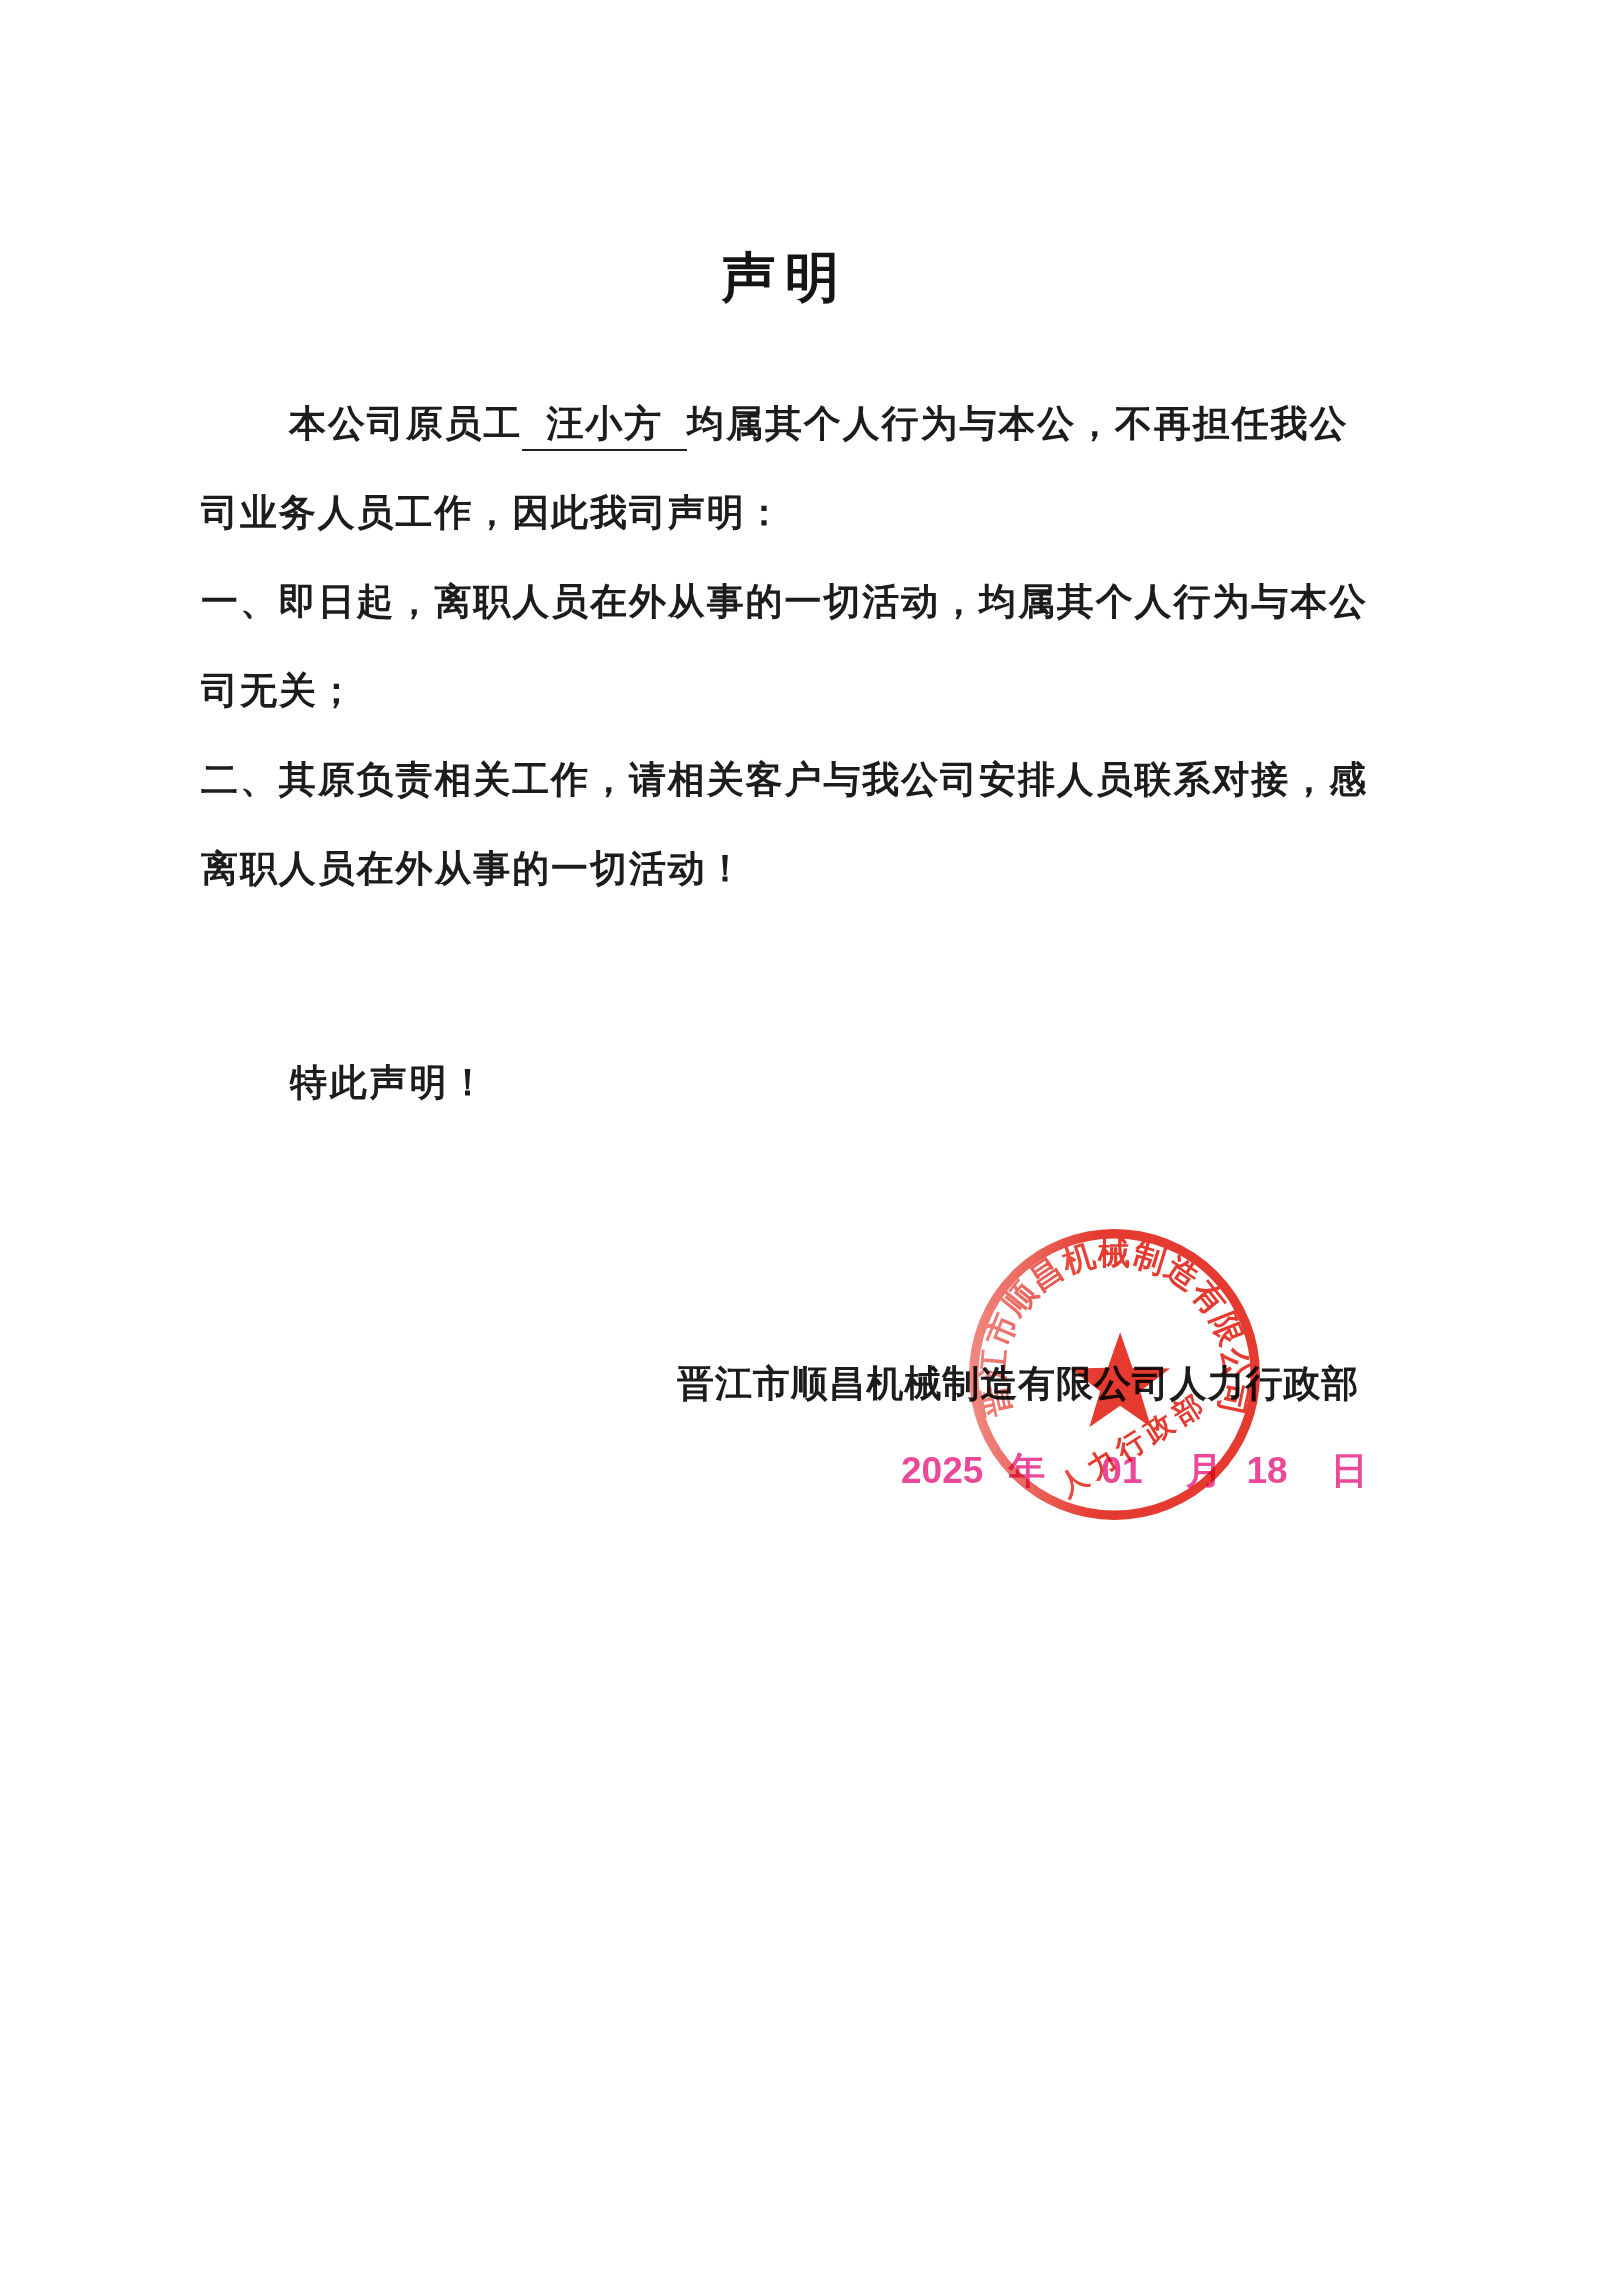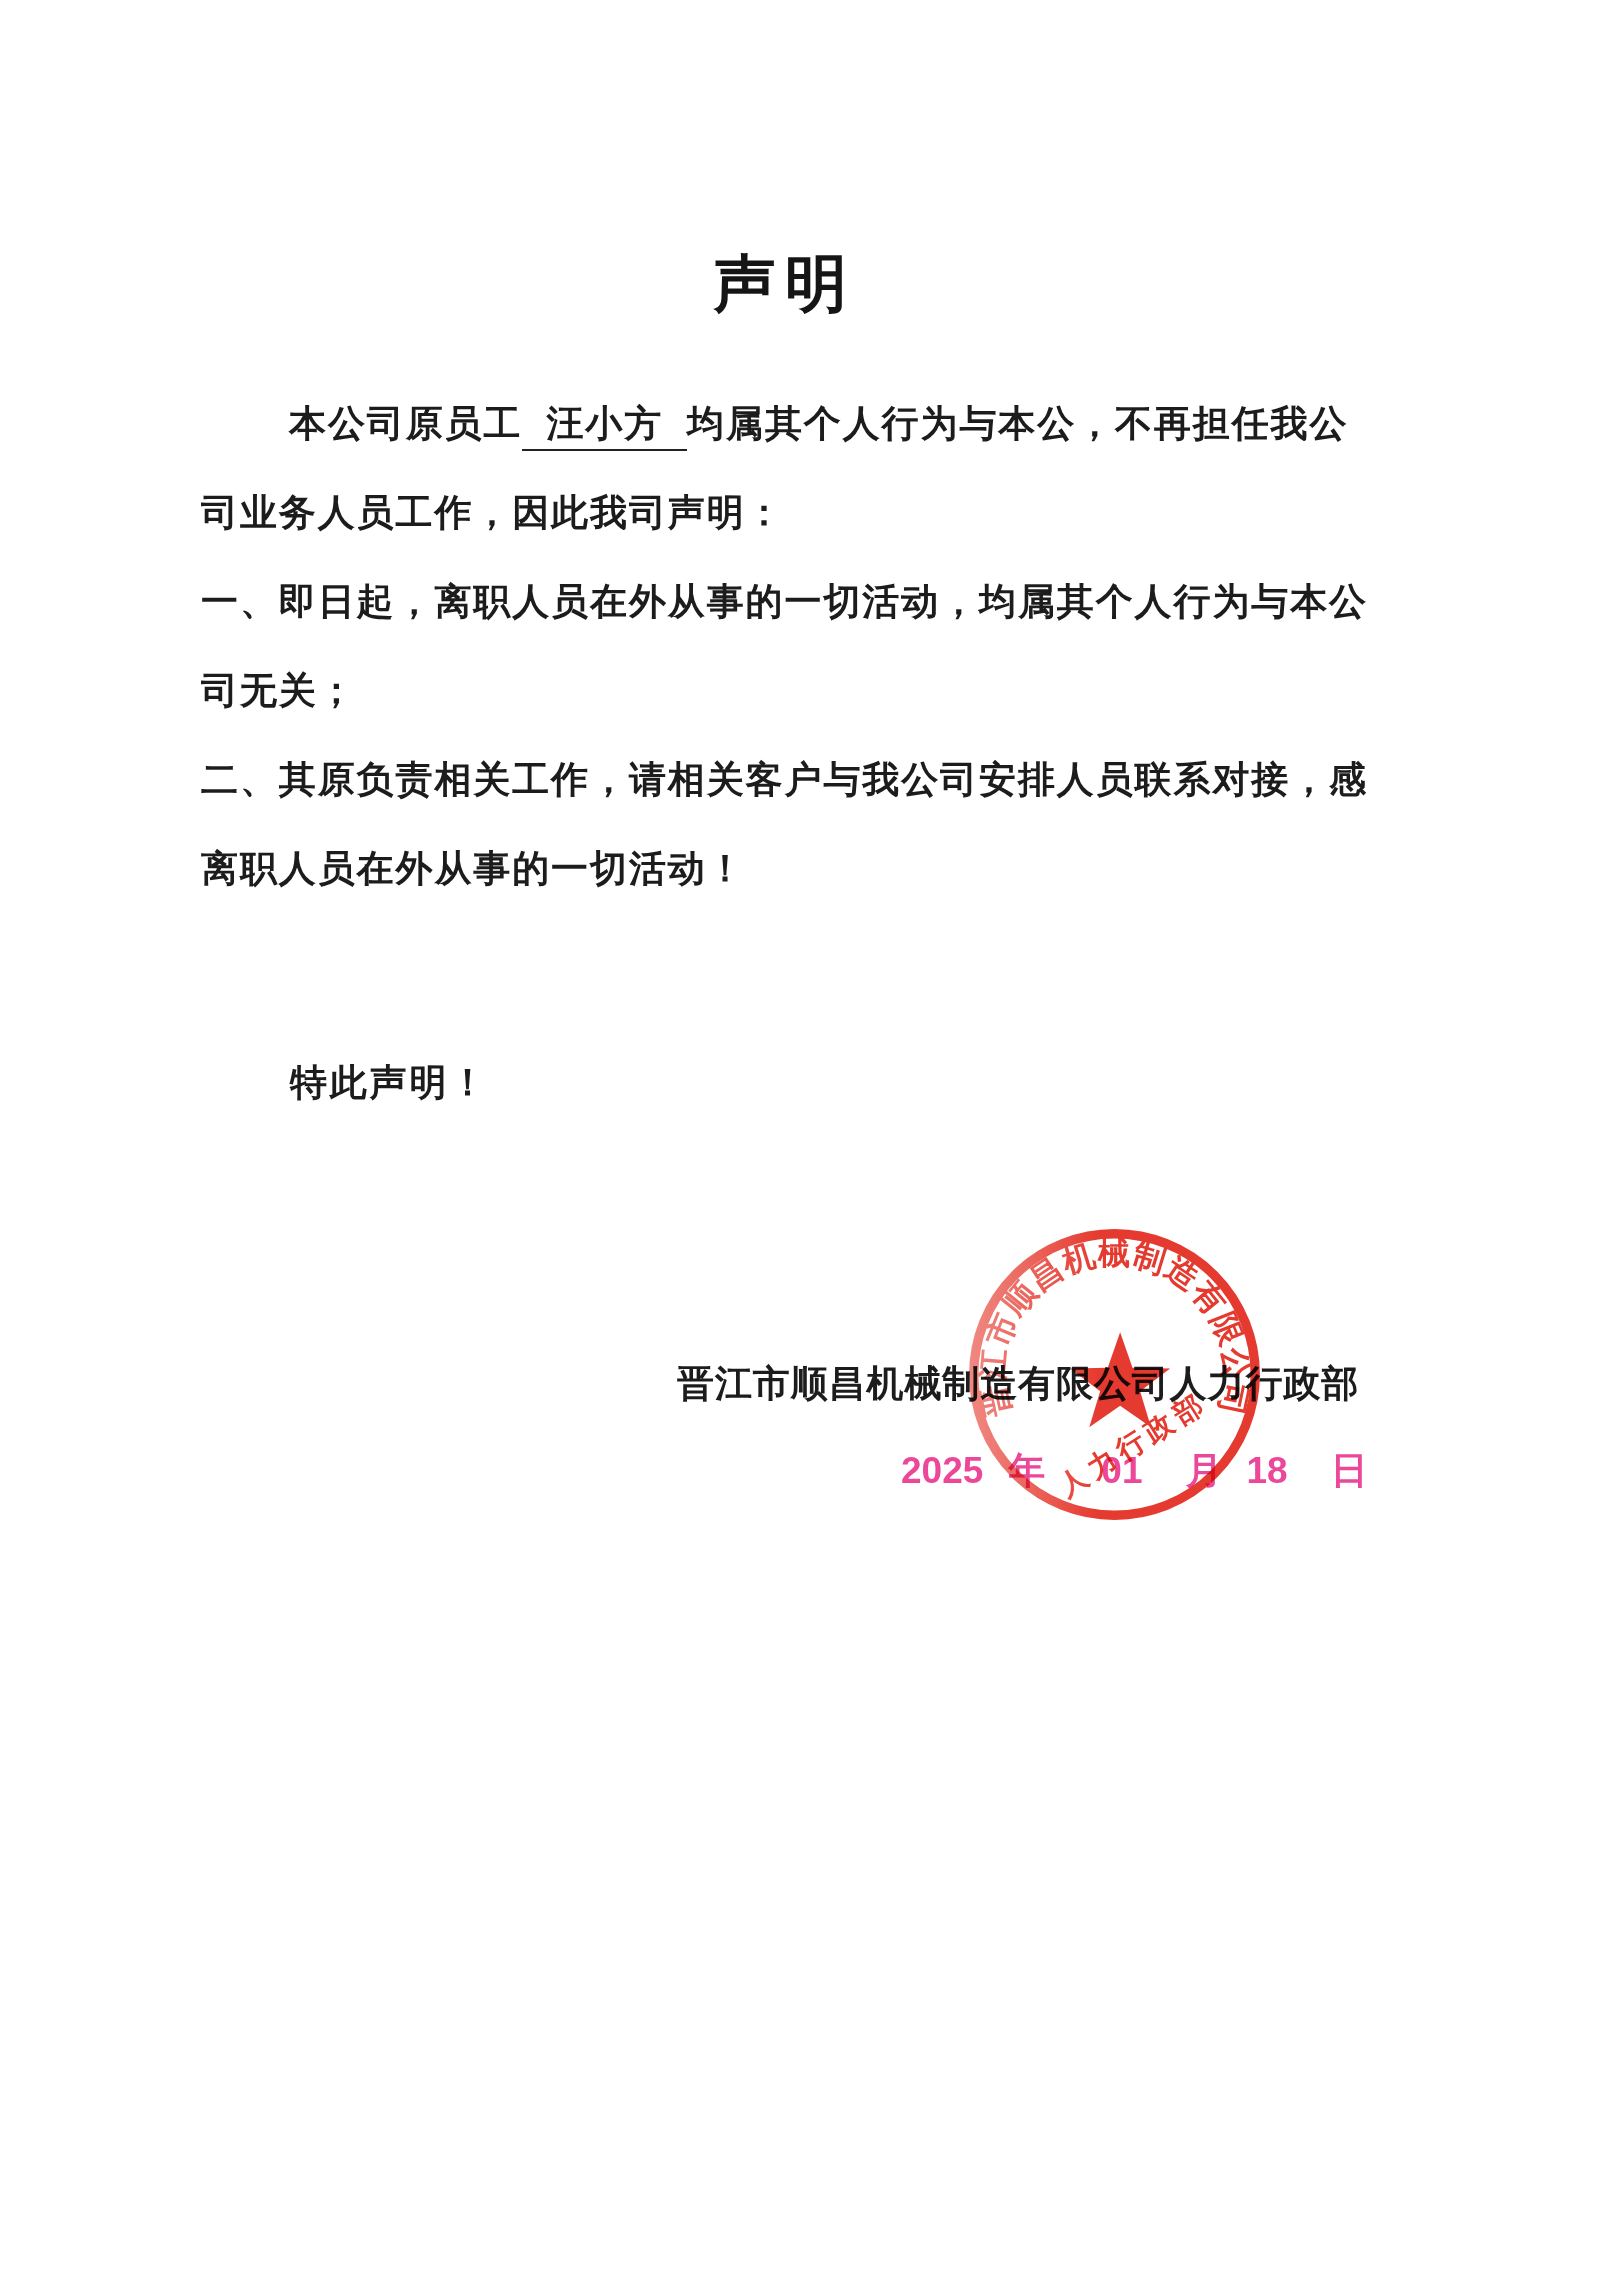--- a/index.html
+++ b/index.html
@@ -11,21 +11,21 @@
     overflow:hidden;
     font-family:"Liberation Sans", sans-serif;
     color:#1c1c1c;
   }
   .doc-title{
     position:absolute;
     left:0;top:242px;width:1570px;
     text-align:center;
     font-family:"Liberation Serif", serif;
     font-weight:700;
-    font-size:62px;
+    font-size:54px;
     letter-spacing:9.4px;
     color:#151515;
   }
   .body-line{
     position:absolute;
     left:201px;
     font-size:37px;
     font-weight:700;
     letter-spacing:1.9px;
     white-space:nowrap;

